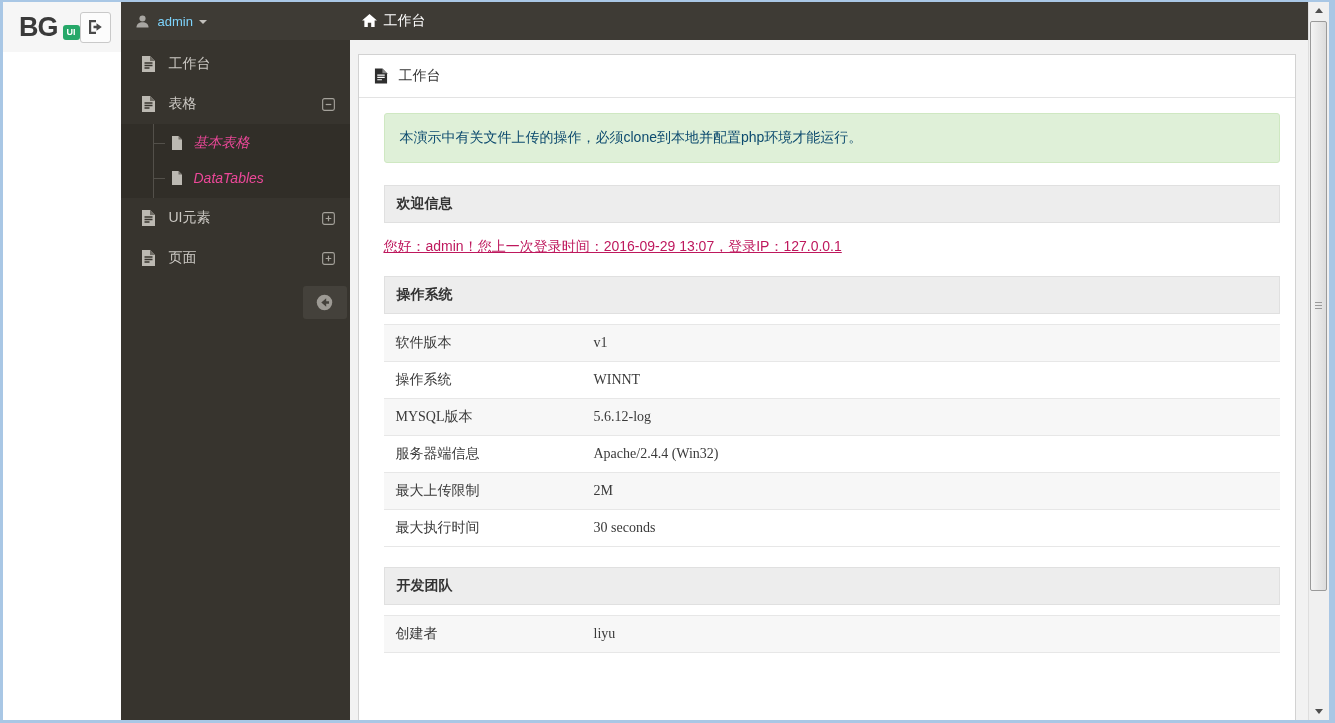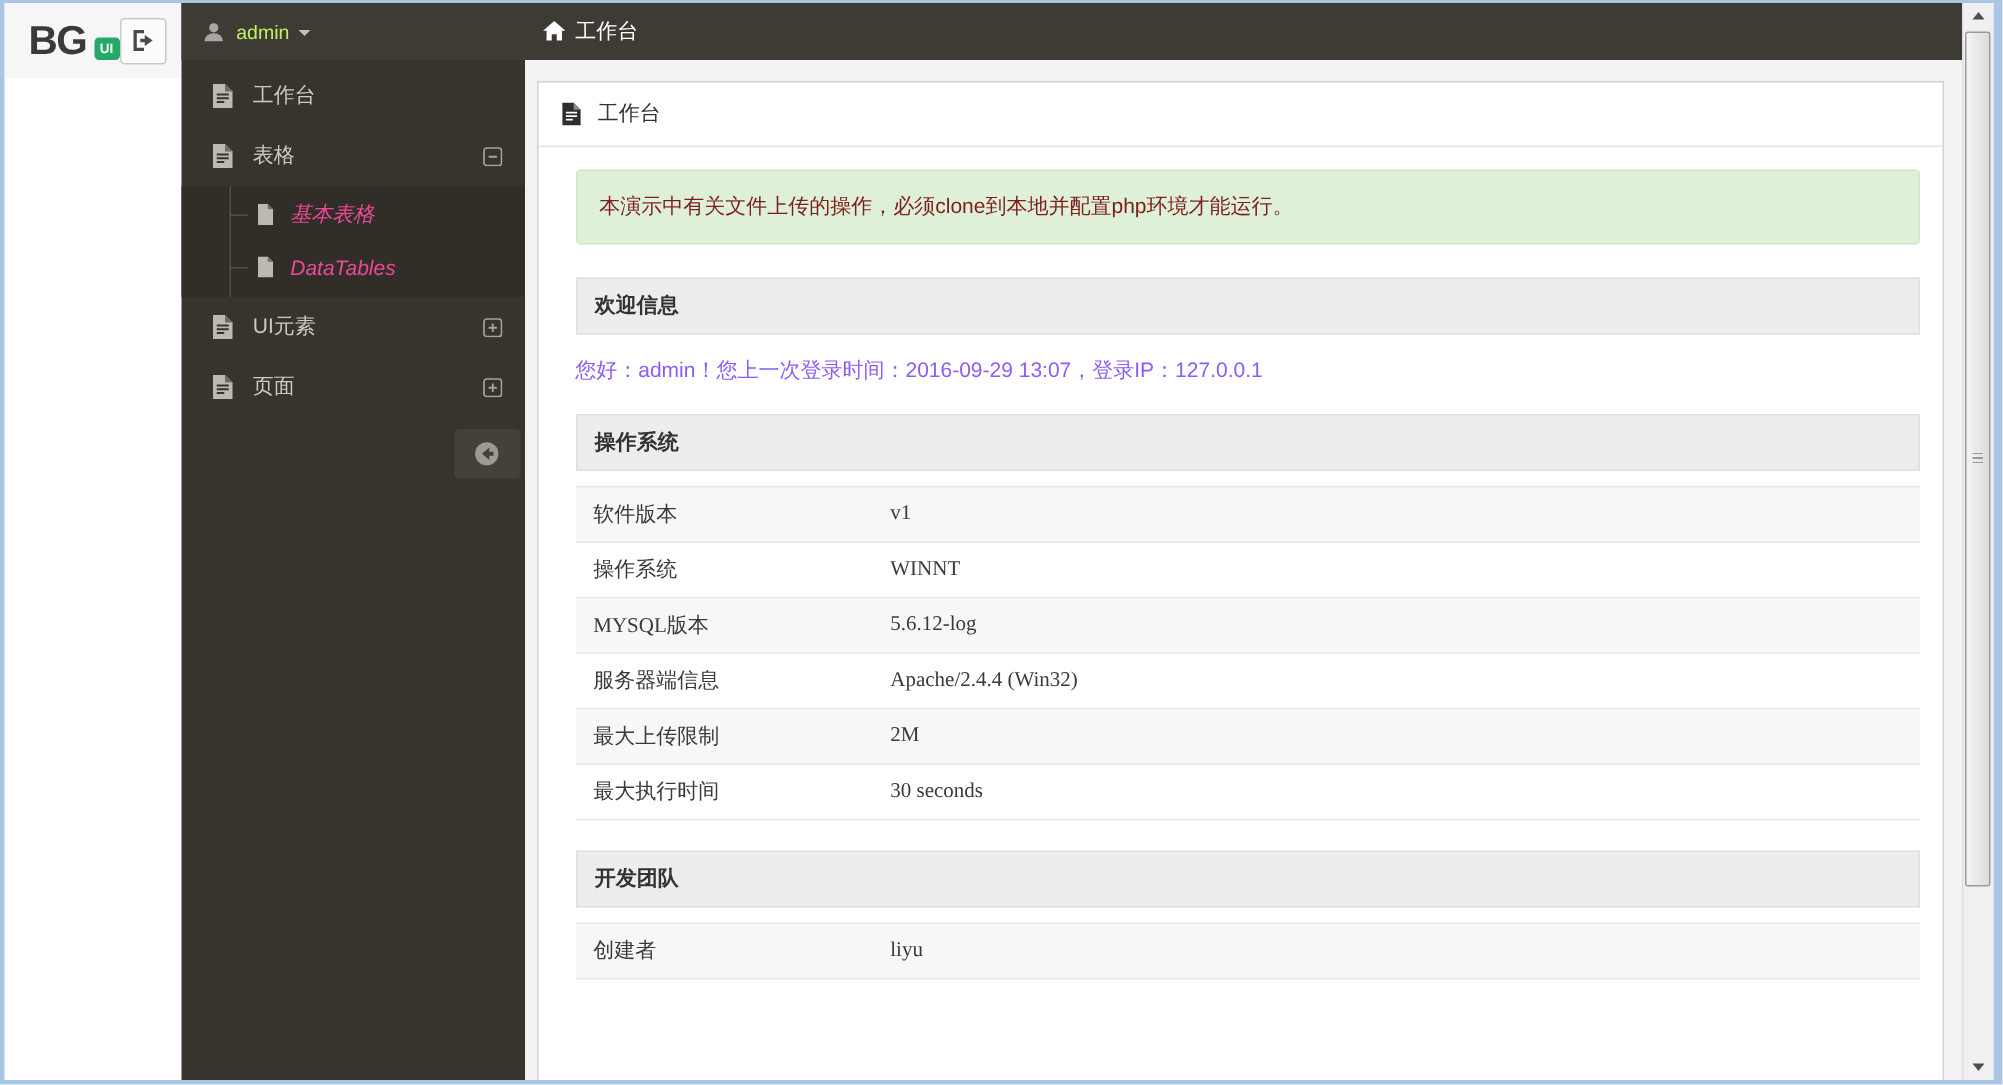--- a/index.html
+++ b/index.html
@@ -13,21 +13,21 @@
   .brand { display:flex; align-items:flex-end; }
   .brand-logo { font-size:27px; font-weight:bold; color:#3a3a3a; letter-spacing:-1px; line-height:1; }
   .brand-badge { display:inline-block; background:#26a869; color:#fff; font-size:9px; font-weight:bold; padding:3px 4px; border-radius:3px; margin-left:5px; margin-bottom:1px; line-height:1; }
   .logout-btn { width:31px; height:31px; border:1px solid #c9c9c9; border-radius:3px; background:#fcfcfc; display:flex; align-items:center; justify-content:center; cursor:pointer; }
 
   
   .body-row { flex:1; display:flex; min-height:0; }
 
   
   .sidebar { width:229px; flex:0 0 229px; background:#37342e; display:flex; flex-direction:column; }
-  .sidebar-user { height:38px; flex:0 0 38px; background:#3e3b35; display:flex; align-items:center; padding:0 15px; color:#bef264; font-size:13px; cursor:pointer; }
+  .sidebar-user { height:38px; flex:0 0 38px; background:#3e3b35; display:flex; align-items:center; padding:0 15px; color:#7dd3fc; font-size:13px; cursor:pointer; }
   .sidebar-user .uname { margin:0 6px 0 9px; }
   .caret { width:0; height:0; border-left:4px solid transparent; border-right:4px solid transparent; border-top:4px solid #c2c0bc; display:inline-block; margin-top:2px; }
   .nav { display:flex; flex-direction:column; padding-top:4px; }
   .nav-item { height:40px; display:flex; align-items:center; padding:0 15px 0 20px; color:#ccc9c4; cursor:pointer; }
   .nav-item .nav-label { margin-left:13px; flex:1; }
   .icon-file { color:#bcb9b2; flex:0 0 auto; display:flex; }
   .toggle-icon { color:#a5a29b; display:flex; }
   .submenu { background:#312e28; position:relative; padding:1px 0 3px 0; }
   .submenu::before { content:""; position:absolute; left:32px; top:0; bottom:0; width:1px; background:#53504a; }
   .subitem { height:35px; display:flex; align-items:center; padding-left:50px; color:#ec4899; cursor:pointer; position:relative;font-style:italic; }
@@ -40,24 +40,24 @@
   .main { flex:1; min-width:0; display:flex; flex-direction:column; }
   .breadcrumb-bar { height:38px; flex:0 0 38px; background:#3e3b35; display:flex; align-items:center; padding:0 12px; color:#fff; }
   .breadcrumb-bar .bc-label { margin-left:7px; }
   .content { flex:1; background:#f2f2f2; overflow:hidden; padding:14px 12px 0 8px; }
 
   .panel { background:#fff; border:1px solid #d2d2d2; min-height:720px; }
   .panel-header { padding:12px 15px; border-bottom:1px solid #e3e3e3; display:flex; align-items:center; color:#333; }
   .panel-header .panel-title { margin-left:11px; }
   .panel-body { padding:15px 15px 20px 25px; }
 
-  .alert-success { background:#dff0d8; border:1px solid #cfe8c2; color:#7f1d1d; padding:15px; border-radius:3px; margin-bottom:22px; }
+  .alert-success { background:#dff0d8; border:1px solid #cfe8c2; color:#0c4a6e; padding:15px; border-radius:3px; margin-bottom:22px; }
 
   .section-header { background:#ededed; border:1px solid #e0e0e0; padding:9px 12px; font-weight:bold; color:#333; }
-  .welcome-text { margin:15px 0 6px 0; color:#8b5cf6; }
+  .welcome-text { margin:15px 0 6px 0; color:#be185d;text-decoration:underline; }
 
   table.info-table { width:100%; border-collapse:collapse; margin-top:10px; margin-bottom:20px;font-family:Liberation Serif, serif; }
   table.info-table td { padding:9px 12px; border-top:1px solid #e7e7e7; color:#3a3a3a; height:37px; }
   table.info-table tr:nth-child(odd) td { background:#f7f7f7; }
   table.info-table tr:last-child td { border-bottom:1px solid #e7e7e7; }
   td.cell-label { width:198px; }
   .mt20 { margin-top:20px; }
 
   
   .scrollbar { width:21px; flex:0 0 21px; background:#f0f0f0; border-left:1px solid #dedede; position:relative; }

